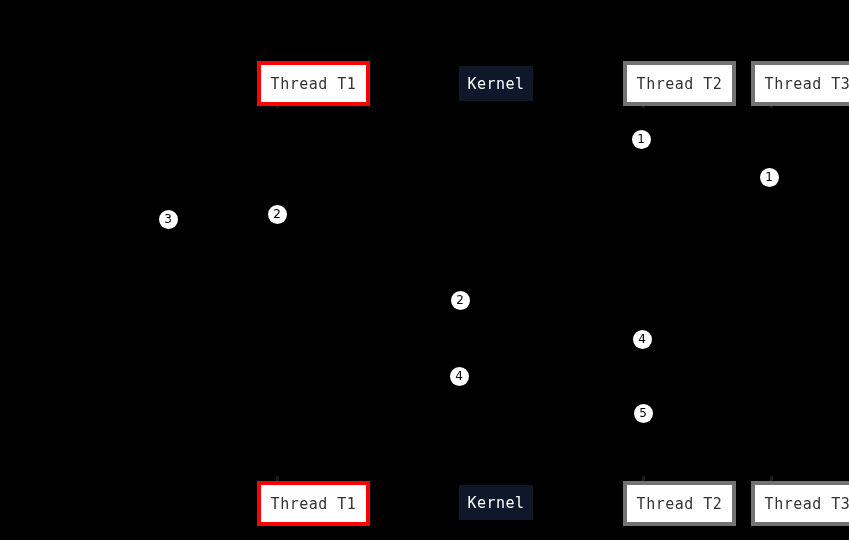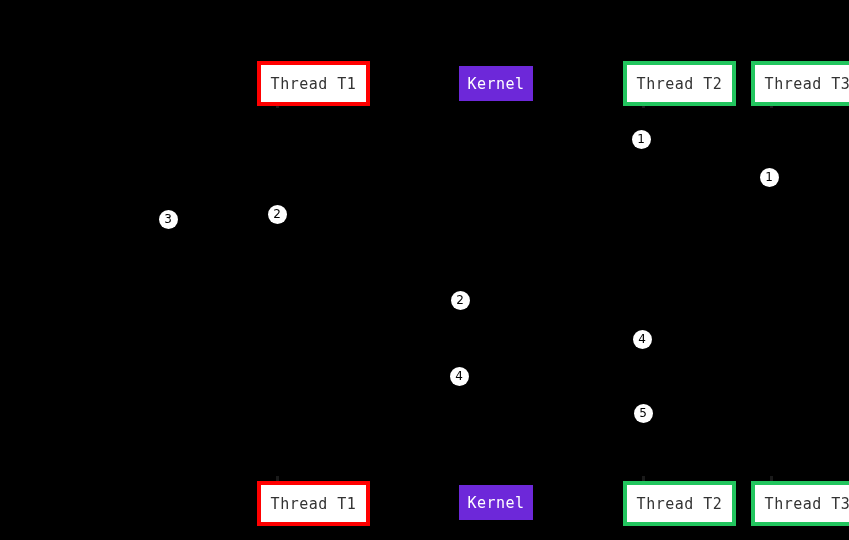--- a/index.html
+++ b/index.html
@@ -32,27 +32,27 @@
     white-space: nowrap;
     user-select: none;
     margin-left: 36px;
   }
   .participant.red {
     border: 4px solid #ff0000;
     background: #ffffff;
     color: #333333;
   }
   .participant.blue {
-    border: 4px solid #22c55e;
+    border: 4px solid #737373;
     background: #ffffff;
     color: #333333;
   }
   .participant.filled {
     border: 0;
-    background: #6d28d9;
+    background: #0f172a;
     color: #ffffff;
   }
 
   
   .lifeline {
     position: absolute;
     width: 1px;
     background: #000000;
   }
   .lifeline-stub {

